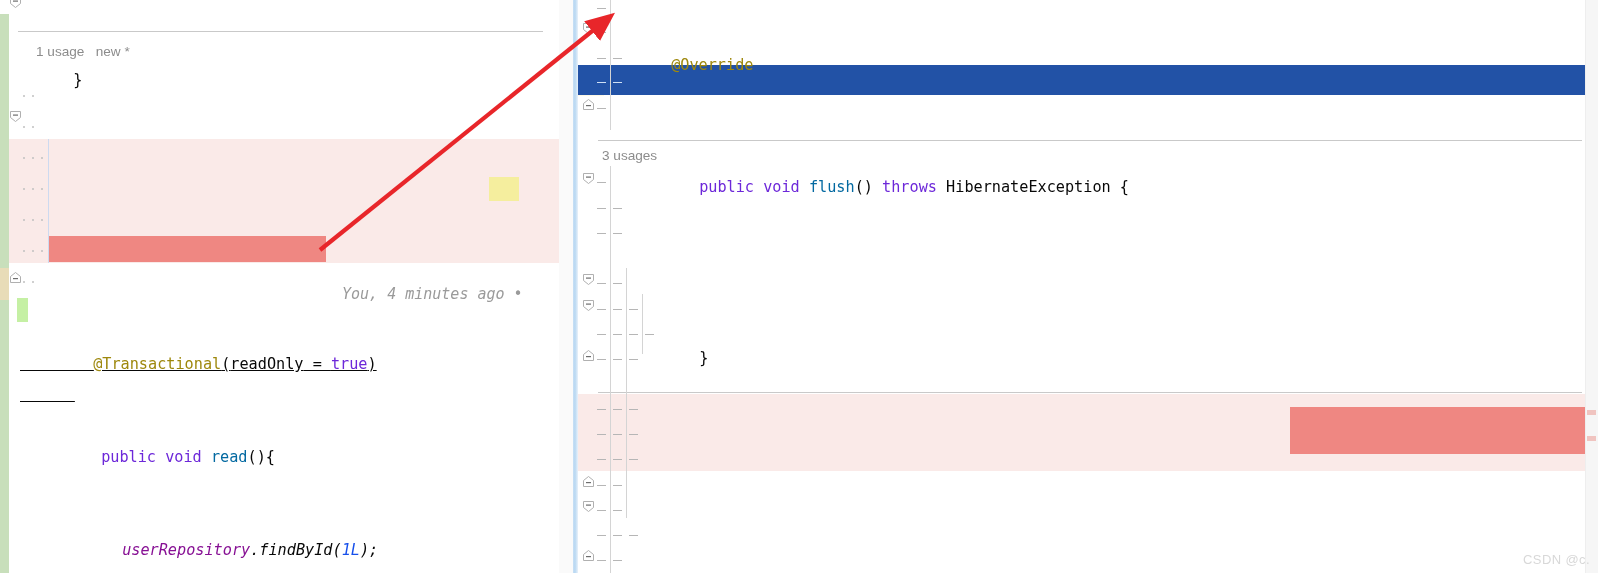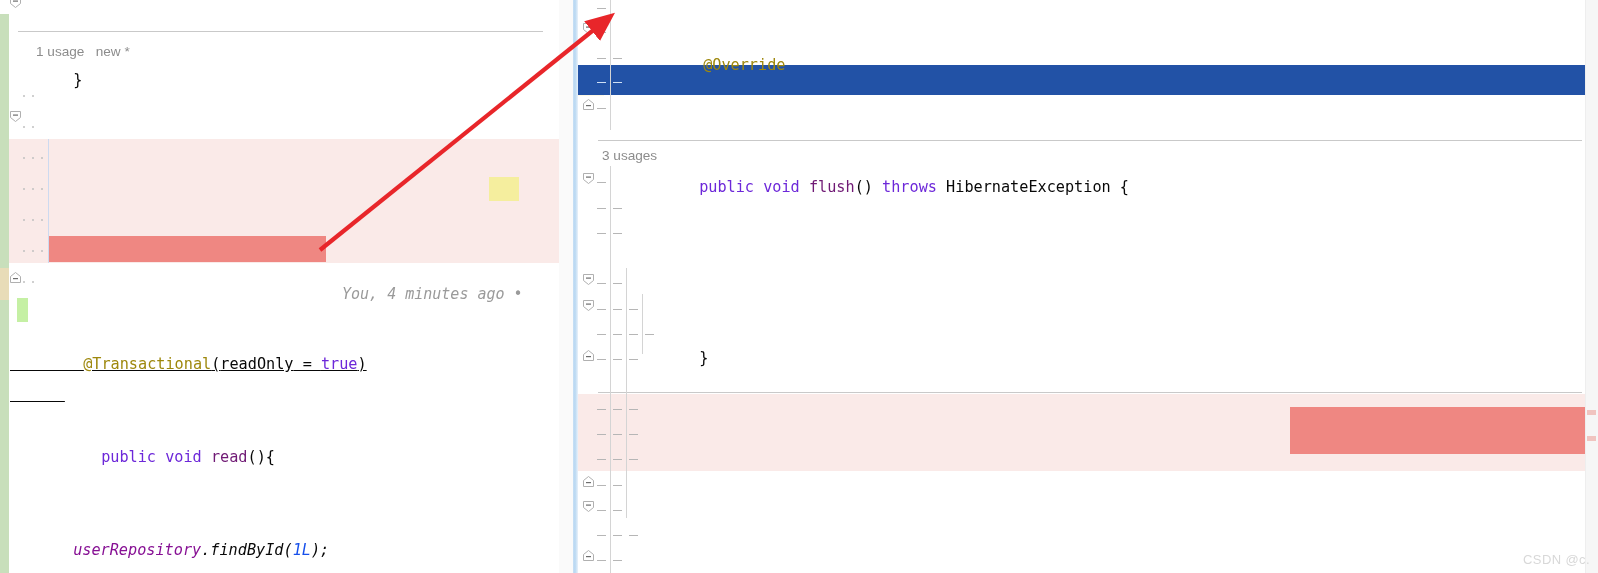--- a/index.html
+++ b/index.html
@@ -65,21 +65,21 @@
     left: 0; right: 0; height: 31px;
   }
   .lbg.mod      { background: #faeae8; }
   .lbg.sel      { background: #2252a6; }
 
   .txt { position: relative; z-index: 2; }
 
   
   .kw   { color: #6d28d9; }
   .ann  { color: #9e880d; }
-  .meth { color: #701a75; }
+  .meth { color: #0369a1; }
   .fld  { color: #871094; }
   .num  { color: #1750eb; }
   .pln  { color: #080808; }
   .brace{ color: #080808; }
   .on-sel, .on-sel .kw, .on-sel .meth, .on-sel .pln, .on-sel .brace { color: #ffffff; }
 
   
   .usage-line {
     position: absolute;
     font-family: "Liberation Sans", sans-serif;
@@ -223,27 +223,27 @@
 
     <div class="chip yellow" style="left:489px;top:177px;width:30px;height:24px;"></div>
     <div class="chip red" style="left:49px;top:236px;width:277px;height:26px;"></div>
 
     <div class="code">
       <div class="row" style="height:20px;line-height:12px;">
         <span class="txt brace">}</span>
       </div>
       <div class="row" style="height:22px;"></div>
       <div class="row" style="height:28px;"></div>
-      <div class="row" style="padding-left:10px;text-decoration:underline;">
+      <div class="row" style="padding-left:20px;text-decoration:underline;">
         <span class="txt"><span class="ann">@Transactional</span><span class="pln">(</span><span class="pln">readOnly</span><span class="pln"> = </span><span class="kw">true</span><span class="pln">)</span></span>
       </div>
       <div class="row" style="padding-left:28px;">
         <span class="txt"><span class="kw">public</span><span class="pln"> </span><span class="kw">void</span><span class="pln"> </span><span class="meth">read</span><span class="pln">(){</span></span>
       </div>
-      <div class="row" style="font-style:italic;">
+      <div class="row" style="padding-left:49px;font-style:italic;">
         <span class="txt"><span class="fld">userRepository</span><span class="pln">.</span><span class="pln">findById</span><span class="pln">(</span><span class="num">1L</span><span class="pln">);</span></span>
       </div>
       
       
       
       
       
     </div>
 
     <div class="usage-line" style="left:36px;top:44px;">1 usage   new *</div>
@@ -384,21 +384,21 @@
     <div class="dash" style="left:35px;top:510px;"></div>
     <div class="dash" style="left:19px;top:535px;"></div>
     <div class="dash" style="left:35px;top:535px;"></div>
     <div class="dash" style="left:51px;top:535px;"></div>
     <div class="dash" style="left:19px;top:560px;"></div>
     <div class="dash" style="left:35px;top:560px;"></div>
 
     <div class="chip red" style="left:712px;top:407px;width:295px;height:47px;"></div>
 
     <div class="code">
-      <div class="row" style="height:18px;line-height:2px;padding-left:52px;">
+      <div class="row" style="height:18px;line-height:2px;padding-left:20px;">
         <span class="txt ann">@Override</span>
       </div>
       <div class="row" style="padding-left:48px;height:30px;line-height:30px;">
         <span class="txt"><span class="kw">public</span><span class="pln"> </span><span class="kw">void</span><span class="pln"> </span><span class="meth">flush</span><span class="pln">() </span><span class="kw">throws</span><span class="pln"> HibernateException {</span></span>
       </div>
       <div class="row on-sel" style="padding-left:64px;height:25px;line-height:25px;">
         <span class="txt">doFlush();</span>
       </div>
       <div class="row" style="padding-left:48px;height:25px;line-height:25px;">
         <span class="txt brace">}</span>

